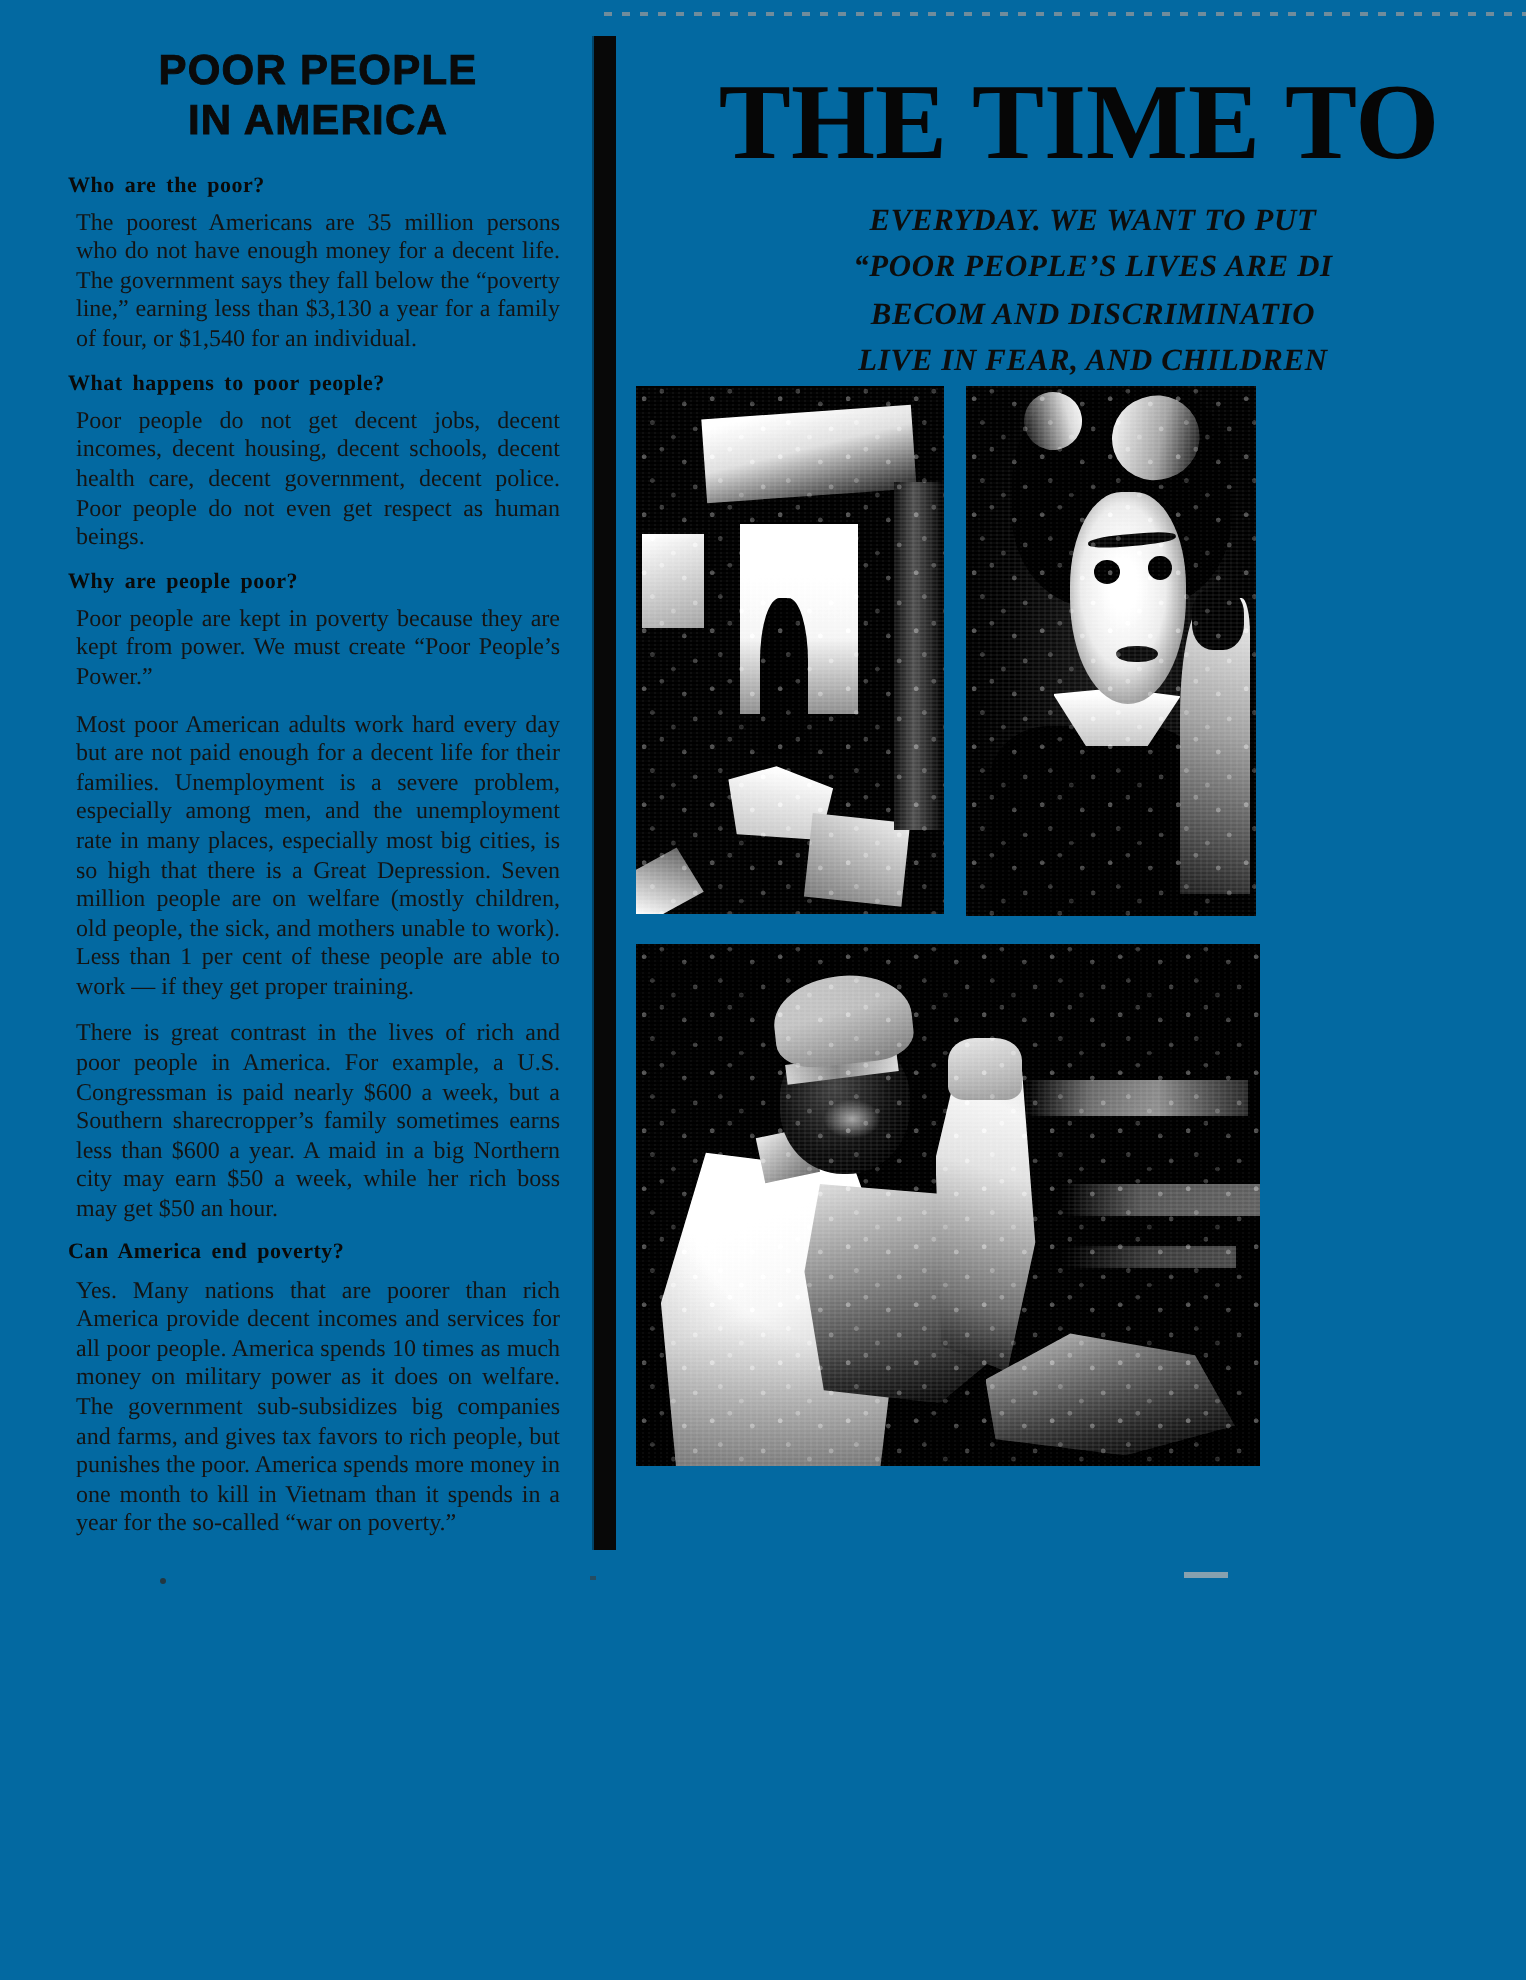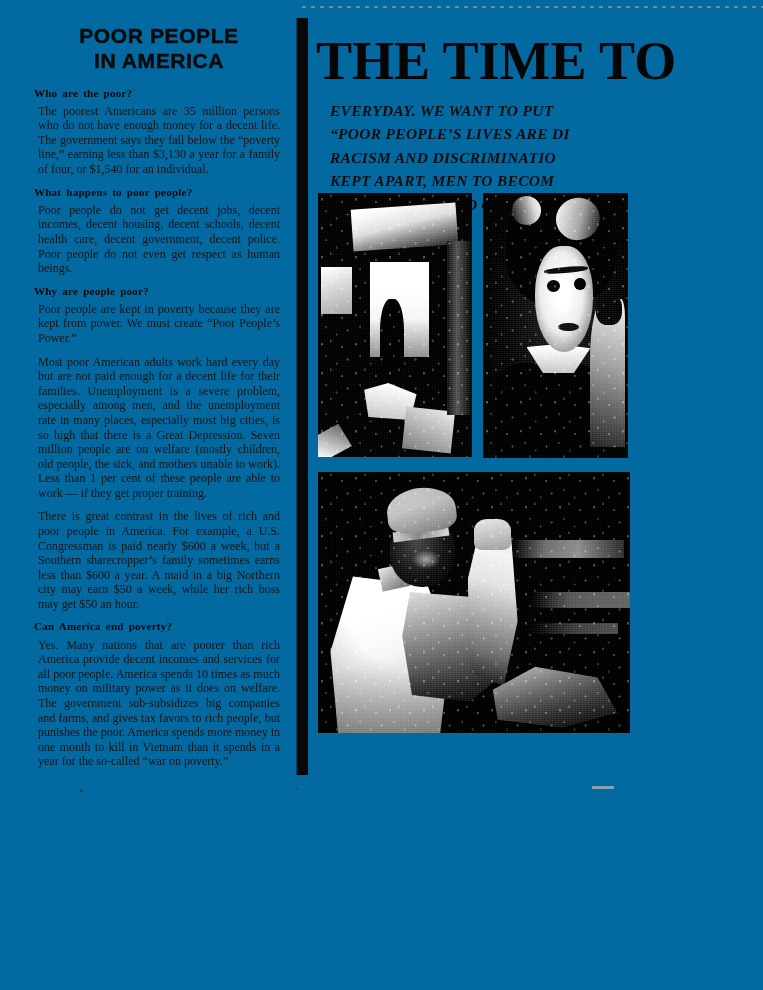--- a/index.html
+++ b/index.html
@@ -120,20 +120,21 @@
     background: #b4b4b4;
     opacity: .75;
   }
 
   
   .right-col {
     position: absolute;
     left: 316px;
     top: 20px;
     width: 447px;
+    text-align: center;
   }
 
   .headline {
     font-family: "Liberation Serif", "DejaVu Serif", serif;
     font-weight: bold;
     font-size: 54px;
     line-height: 1.02;
     letter-spacing: 0px;
     white-space: nowrap;
     margin: 14px 0 10px 0;
@@ -427,22 +428,21 @@
 
   </div>
 
   <div class="right-col">
 
     <div class="headline">THE TIME TO</div>
 
     <blockquote class="pullquote">
       <span class="q-line">EVERYDAY. WE WANT TO PUT</span>
       <span class="q-line">“POOR PEOPLE’S LIVES ARE DI</span>
-      <span class="q-line">RACISM  AND  DISCRIMINATIO</span>
-      <span class="q-line">KEPT  APART,  MEN  TO  BECOM</span>
+      <span class="q-line">BECOM  AND  DISCRIMINATIO</span>
       <span class="q-line">LIVE IN FEAR, AND CHILDREN</span>
     </blockquote>
 
   </div>
 
   <div class="photo-row">
 
     <div class="photo photo-interior">
       <div class="interior-wall"></div>
       <div class="interior-light-top"></div>

